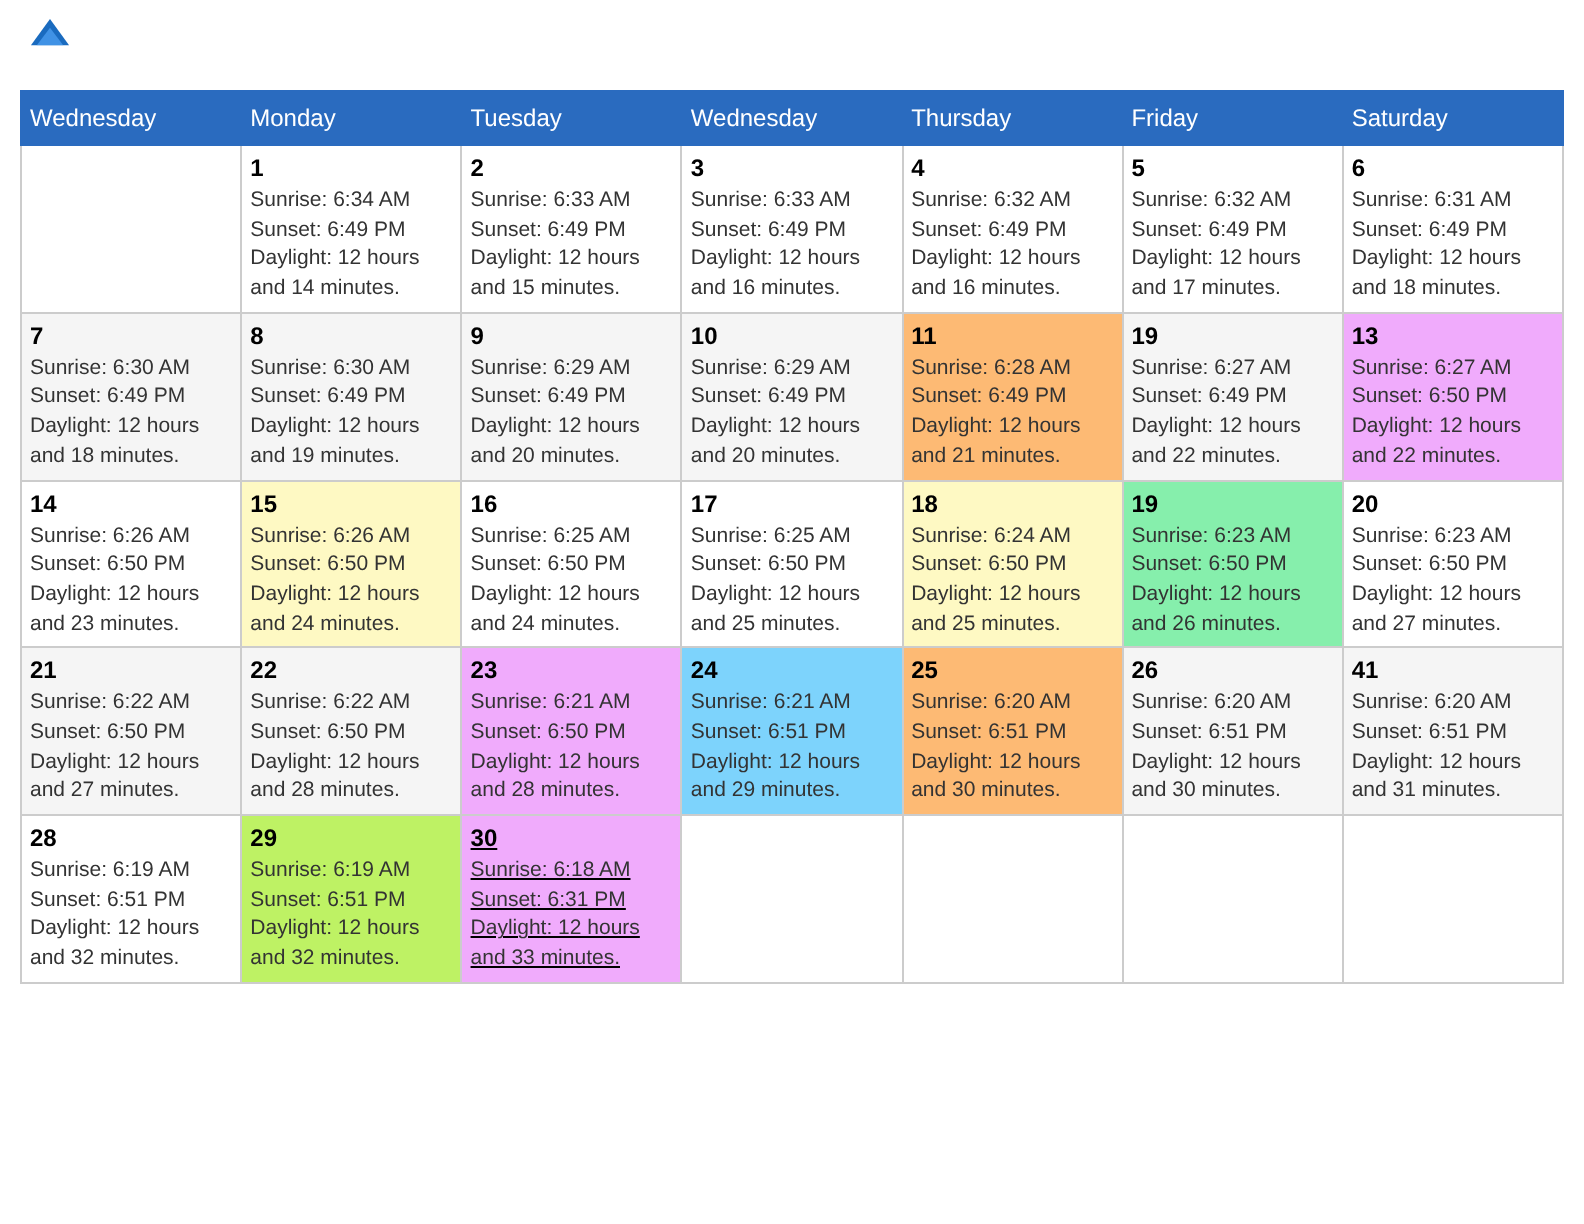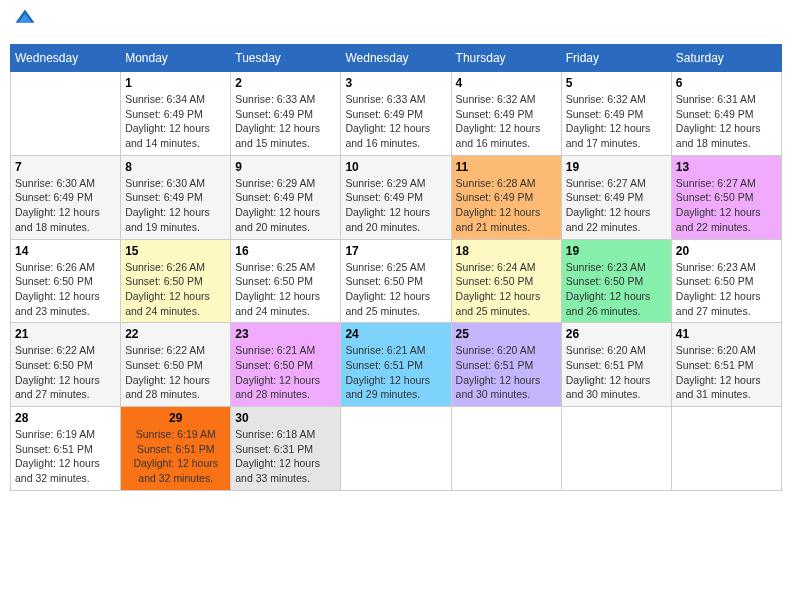--- a/index.html
+++ b/index.html
@@ -296,21 +296,21 @@
 Daylight: 12 hours
 and 28 minutes.</div>
         </td>
         <td style="background-color: #7dd3fc;">
           <span class="day-num">24</span>
           <div class="day-info" style="white-space: pre-line;">Sunrise: 6:21 AM
 Sunset: 6:51 PM
 Daylight: 12 hours
 and 29 minutes.</div>
         </td>
-        <td style="background-color: #c4b5fd;">
+        <td style="background-color: #fdba74;">
           <span class="day-num">25</span>
           <div class="day-info" style="white-space: pre-line;">Sunrise: 6:20 AM
 Sunset: 6:51 PM
 Daylight: 12 hours
 and 30 minutes.</div>
         </td>
         <td style="background-color: rgb(245, 245, 245);">
           <span class="day-num">26</span>
           <div class="day-info" style="white-space: pre-line;">Sunrise: 6:20 AM
 Sunset: 6:51 PM
@@ -326,28 +326,28 @@
         </td>
       </tr>
       <tr>
         <td style="background-color: rgb(255, 255, 255);">
           <span class="day-num">28</span>
           <div class="day-info" style="white-space: pre-line;">Sunrise: 6:19 AM
 Sunset: 6:51 PM
 Daylight: 12 hours
 and 32 minutes.</div>
         </td>
-        <td style="background-color: #f97316; text-align: center;">
+        <td style="background-color: #bef264;">
           <span class="day-num">29</span>
           <div class="day-info" style="white-space: pre-line;">Sunrise: 6:19 AM
 Sunset: 6:51 PM
 Daylight: 12 hours
 and 32 minutes.</div>
         </td>
-        <td style="background-color: #e5e5e5;">
+        <td style="background-color: #f0abfc; text-decoration: underline;">
           <span class="day-num">30</span>
           <div class="day-info" style="white-space: pre-line;">Sunrise: 6:18 AM
 Sunset: 6:31 PM
 Daylight: 12 hours
 and 33 minutes.</div>
         </td>
         <td class="empty-cell"></td>
         <td class="empty-cell"></td>
         <td class="empty-cell"></td>
         <td class="empty-cell"></td>

